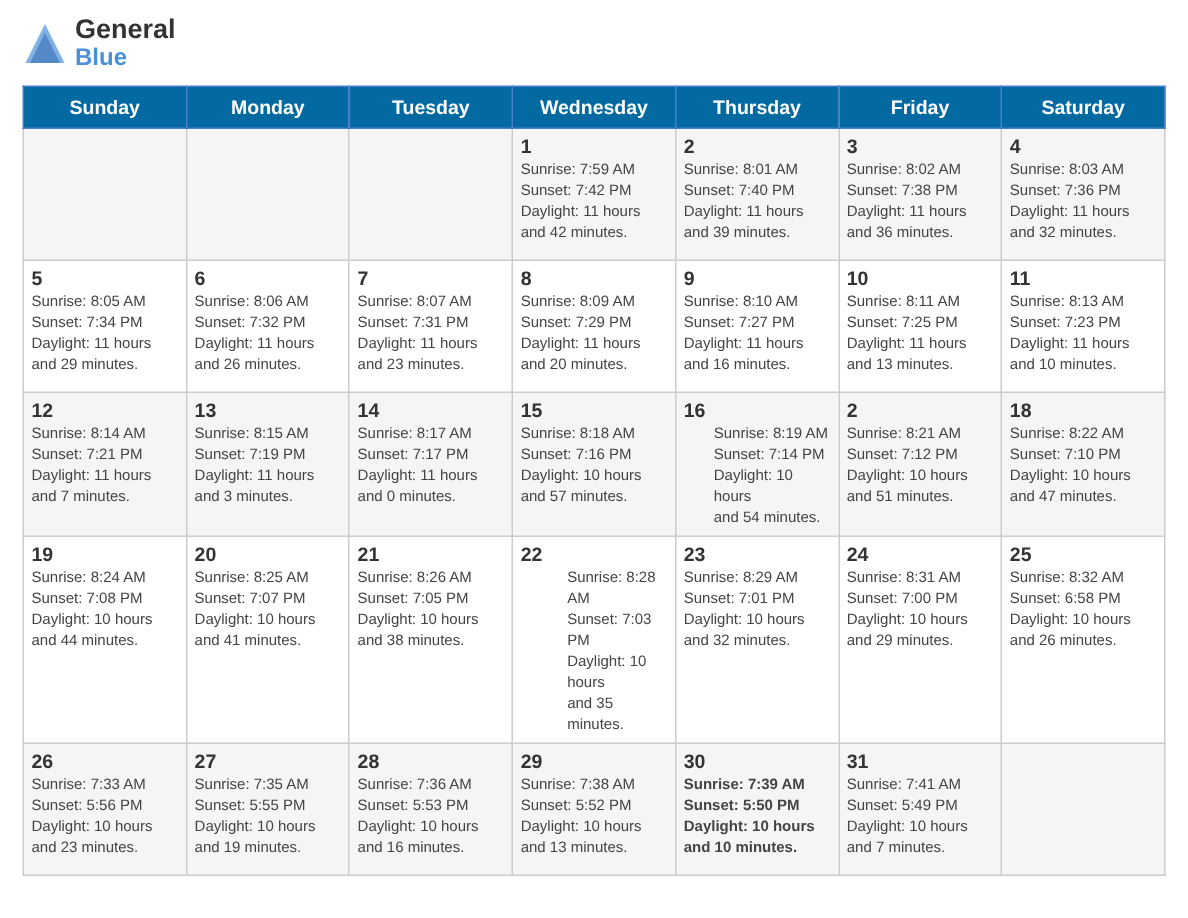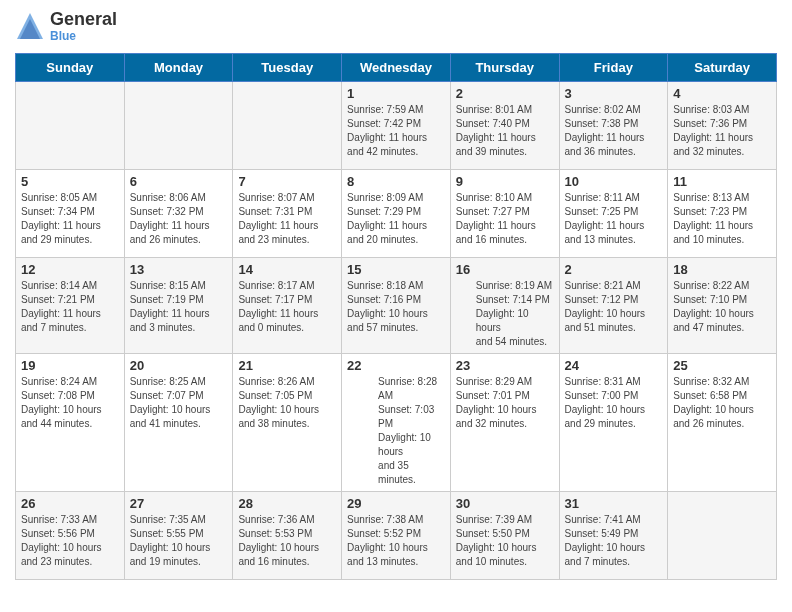--- a/index.html
+++ b/index.html
@@ -28,21 +28,21 @@
       display: flex;
       flex-direction: column;
       line-height: 1.1;
     }
     .logo-general {
       font-size: 18px;
       font-weight: bold;
       color: #333;
     }
     .logo-blue {
-      font-size: 12px;
+      font-size: 16px;
       font-weight: bold;
       color: #4a90d9;
     }
     .logo-icon {
       width: 30px;
       height: 30px;
       margin-right: 5px;
     }
     .title-block {
       text-align: right;
@@ -336,21 +336,21 @@
           </td>
           <td>
             <span class="day-number">29</span>
             <div class="cell-content" style="white-space: pre-line;">Sunrise: 7:38 AM
 Sunset: 5:52 PM
 Daylight: 10 hours
 and 13 minutes.</div>
           </td>
           <td>
             <span class="day-number">30</span>
-            <div class="cell-content" style="white-space: pre-line;">Sunrise: 7:39 AM
+            <div class="cell-content" style="white-space: pre-line; font-weight: bold;">Sunrise: 7:39 AM
 Sunset: 5:50 PM
 Daylight: 10 hours
 and 10 minutes.</div>
           </td>
           <td>
             <span class="day-number">31</span>
             <div class="cell-content" style="white-space: pre-line;">Sunrise: 7:41 AM
 Sunset: 5:49 PM
 Daylight: 10 hours
 and 7 minutes.</div>

